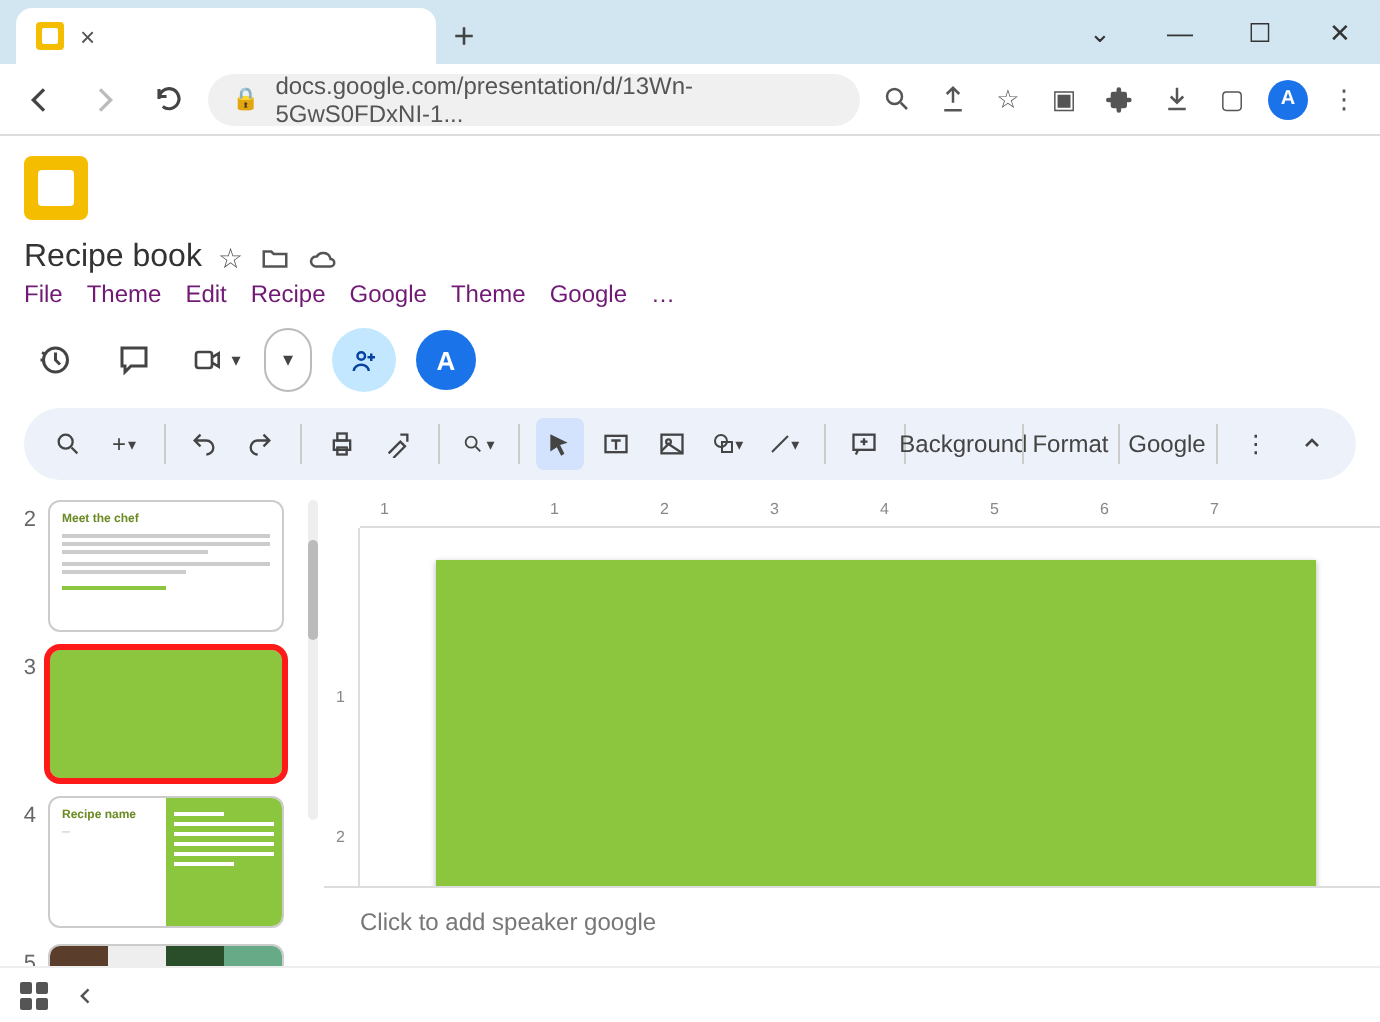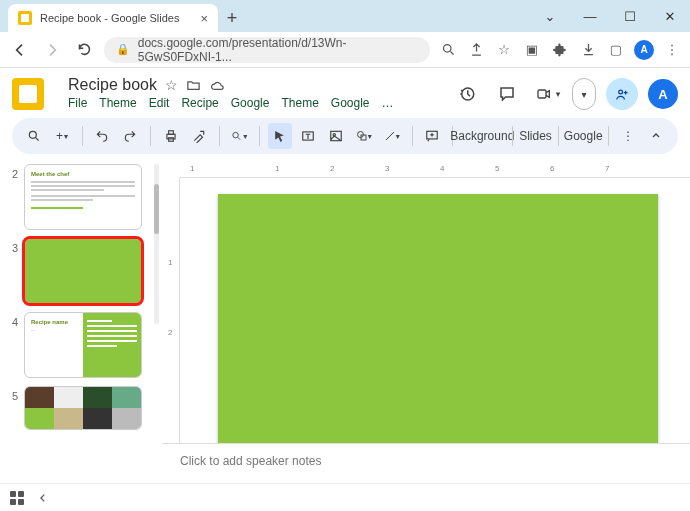--- a/index.html
+++ b/index.html
@@ -19,28 +19,28 @@
   .addr-bar { height: 36px; background:#fff; border-bottom:1px solid #ddd; display:flex; align-items:center; padding:0 8px; gap:8px; }
   .nav-btn { width:24px; height:24px; display:flex; align-items:center; justify-content:center; color:#555; font-size:14px; border-radius:50%;}
   .nav-btn.disabled { color:#bbb; }
   .omnibox { flex:1; background:#f0f0f0; border-radius:18px; height:26px; display:flex; align-items:center; padding:0 12px; font-size:12px; color:#555; gap:8px;}
   .lock { font-size:11px; }
   .ext-row { display:flex; gap:8px; align-items:center; }
   .ext { width:20px; height:20px; display:flex; align-items:center; justify-content:center; color:#555; font-size:13px;}
   .avatar-circle { width:20px; height:20px; border-radius:50%; background:#1a73e8; color:#fff; display:flex; align-items:center; justify-content:center; font-size:10px; font-weight:bold;}
 
   
-  .app-header { display:flex; align-items:flex-end; padding:6px 12px 0 12px; gap:24px; }
+  .app-header { display:flex; align-items:flex-start; padding:6px 12px 0 12px; gap:10px;flex-direction:column; }
   .doc-logo { width:32px; height:32px; background:#f5bd00; border-radius:4px; position:relative; margin-top:4px;}
   .doc-logo::after { content:""; position:absolute; inset:7px; background:#fff; border-radius:2px;}
   .title-area { flex:1; }
   .title-row { display:flex; align-items:center; gap:8px;}
   .doc-title { font-size:16px; color:#333; }
   .title-icon { color:#555; font-size:14px;}
-  .menu-row { display:flex; gap:12px; font-size:12px; color:#14532d; margin-top:2px;}
+  .menu-row { display:flex; gap:12px; font-size:12px; color:#701a75; margin-top:2px;}
   .header-right { display:flex; align-items:center; gap:10px; }
   .hr-btn { width:30px; height:30px; display:flex; align-items:center; justify-content:center; color:#444; font-size:15px; border-radius:50%;}
   .slideshow-btn { border:1px solid #bbb; border-radius:18px; height:32px; display:flex; align-items:center; }
   .slideshow-main { padding:0 14px; font-size:13px; color:#444; border-right:1px solid #ccc; height:100%; display:flex; align-items:center;}
   .slideshow-drop { width:22px; display:flex; align-items:center; justify-content:center; color:#444; font-size:10px;}
   .share-btn { width:32px; height:32px; border-radius:50%; background:#c2e7ff; display:flex; align-items:center; justify-content:center; color:#0842a0; font-size:13px;}
   .acct { width:30px; height:30px; border-radius:50%; background:#1a73e8; color:#fff; display:flex; align-items:center; justify-content:center; font-size:13px; font-weight:bold;}
 
   
   .toolbar { margin:8px 12px 6px 12px; background:#edf2fa; border-radius:24px; height:36px; display:flex; align-items:center; padding:0 10px; gap:4px; font-size:12px; color:#444;}
@@ -99,21 +99,20 @@
   .th5 div:nth-child(8){background:#bbb;}
 
   svg { display:block; }
 </style>
 </head>
 <body>
 
 <div class="browser-tabs">
   <div class="tab">
     <div class="tab-icon"></div>
-    <div class="tab-title">Recipe book - Google Slides</div>
     <div class="tab-close">×</div>
   </div>
   <div class="new-tab">+</div>
   <div class="window-controls">
     <div class="wc">⌄</div>
     <div class="wc">—</div>
     <div class="wc">☐</div>
     <div class="wc">✕</div>
   </div>
 </div>
@@ -303,21 +302,21 @@
   <div class="tb-sep"></div>
   <div class="tb">
       <svg width="14" height="14" viewBox="0 0 24 24" fill="none" stroke="#444" stroke-width="2">
         <rect x="3" y="4" width="18" height="13"></rect>
         <path d="M9 10h6M12 7v6M7 17l-2 4"></path>
       </svg>
     </div>
   <div class="tb-sep"></div>
   <div class="tb tb-text">Background</div>
   <div class="tb-sep"></div>
-  <div class="tb tb-text">Slides</div>
+  <div class="tb tb-text">Format</div>
   <div class="tb-sep"></div>
   <div class="tb tb-text">Google</div>
   <div class="tb-sep"></div>
   <div class="tb">⋮</div>
   <div class="tb tb-collapse">
       <svg width="12" height="12" viewBox="0 0 24 24" fill="none" stroke="#444" stroke-width="2.5">
         <path d="M6 14l6-6 6 6"></path>
       </svg>
     </div>
 </div>
@@ -407,21 +406,21 @@
         <span style="top:80px">1</span>
         <span style="top:150px">2</span>
       </div>
       <div class="canvas-stage">
         <div class="slide-canvas">
           
         </div>
       </div>
     </div>
     <div class="notes">
-      <span>Click to add speaker notes</span>
+      <span>Click to add speaker google</span>
     </div>
   </div>
 </div>
 
 <div class="footer">
   <div>
     <div class="grid-icon">
         <div></div>
         <div></div>
         <div></div>

